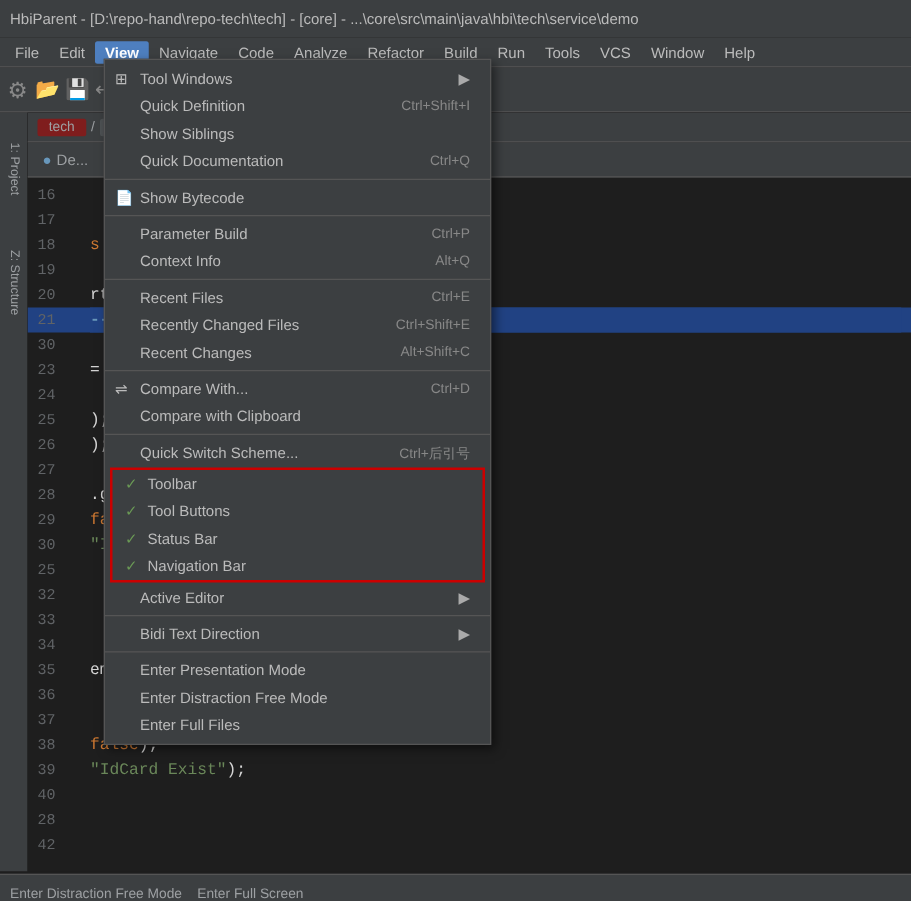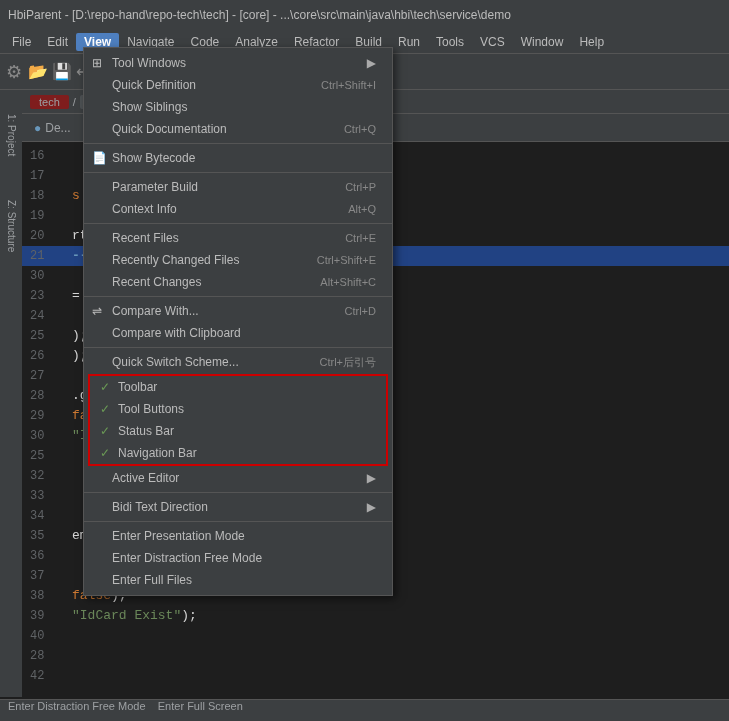--- a/index.html
+++ b/index.html
@@ -219,21 +219,21 @@
 
     
     .bottom-bar {
       position: absolute;
       bottom: 0;
       width: 100%;
       height: 22px;
       background: #3c3f41;
       border-top: 1px solid #555;
       display: flex;
-      align-items: flex-start;
+      align-items: flex-end;
       padding: 0 8px;
       font-size: 11px;
       color: #9da0a3;
     }
 
     .submenu-arrow {
       margin-left: auto;
       color: #aaa;
     }
   </style>

